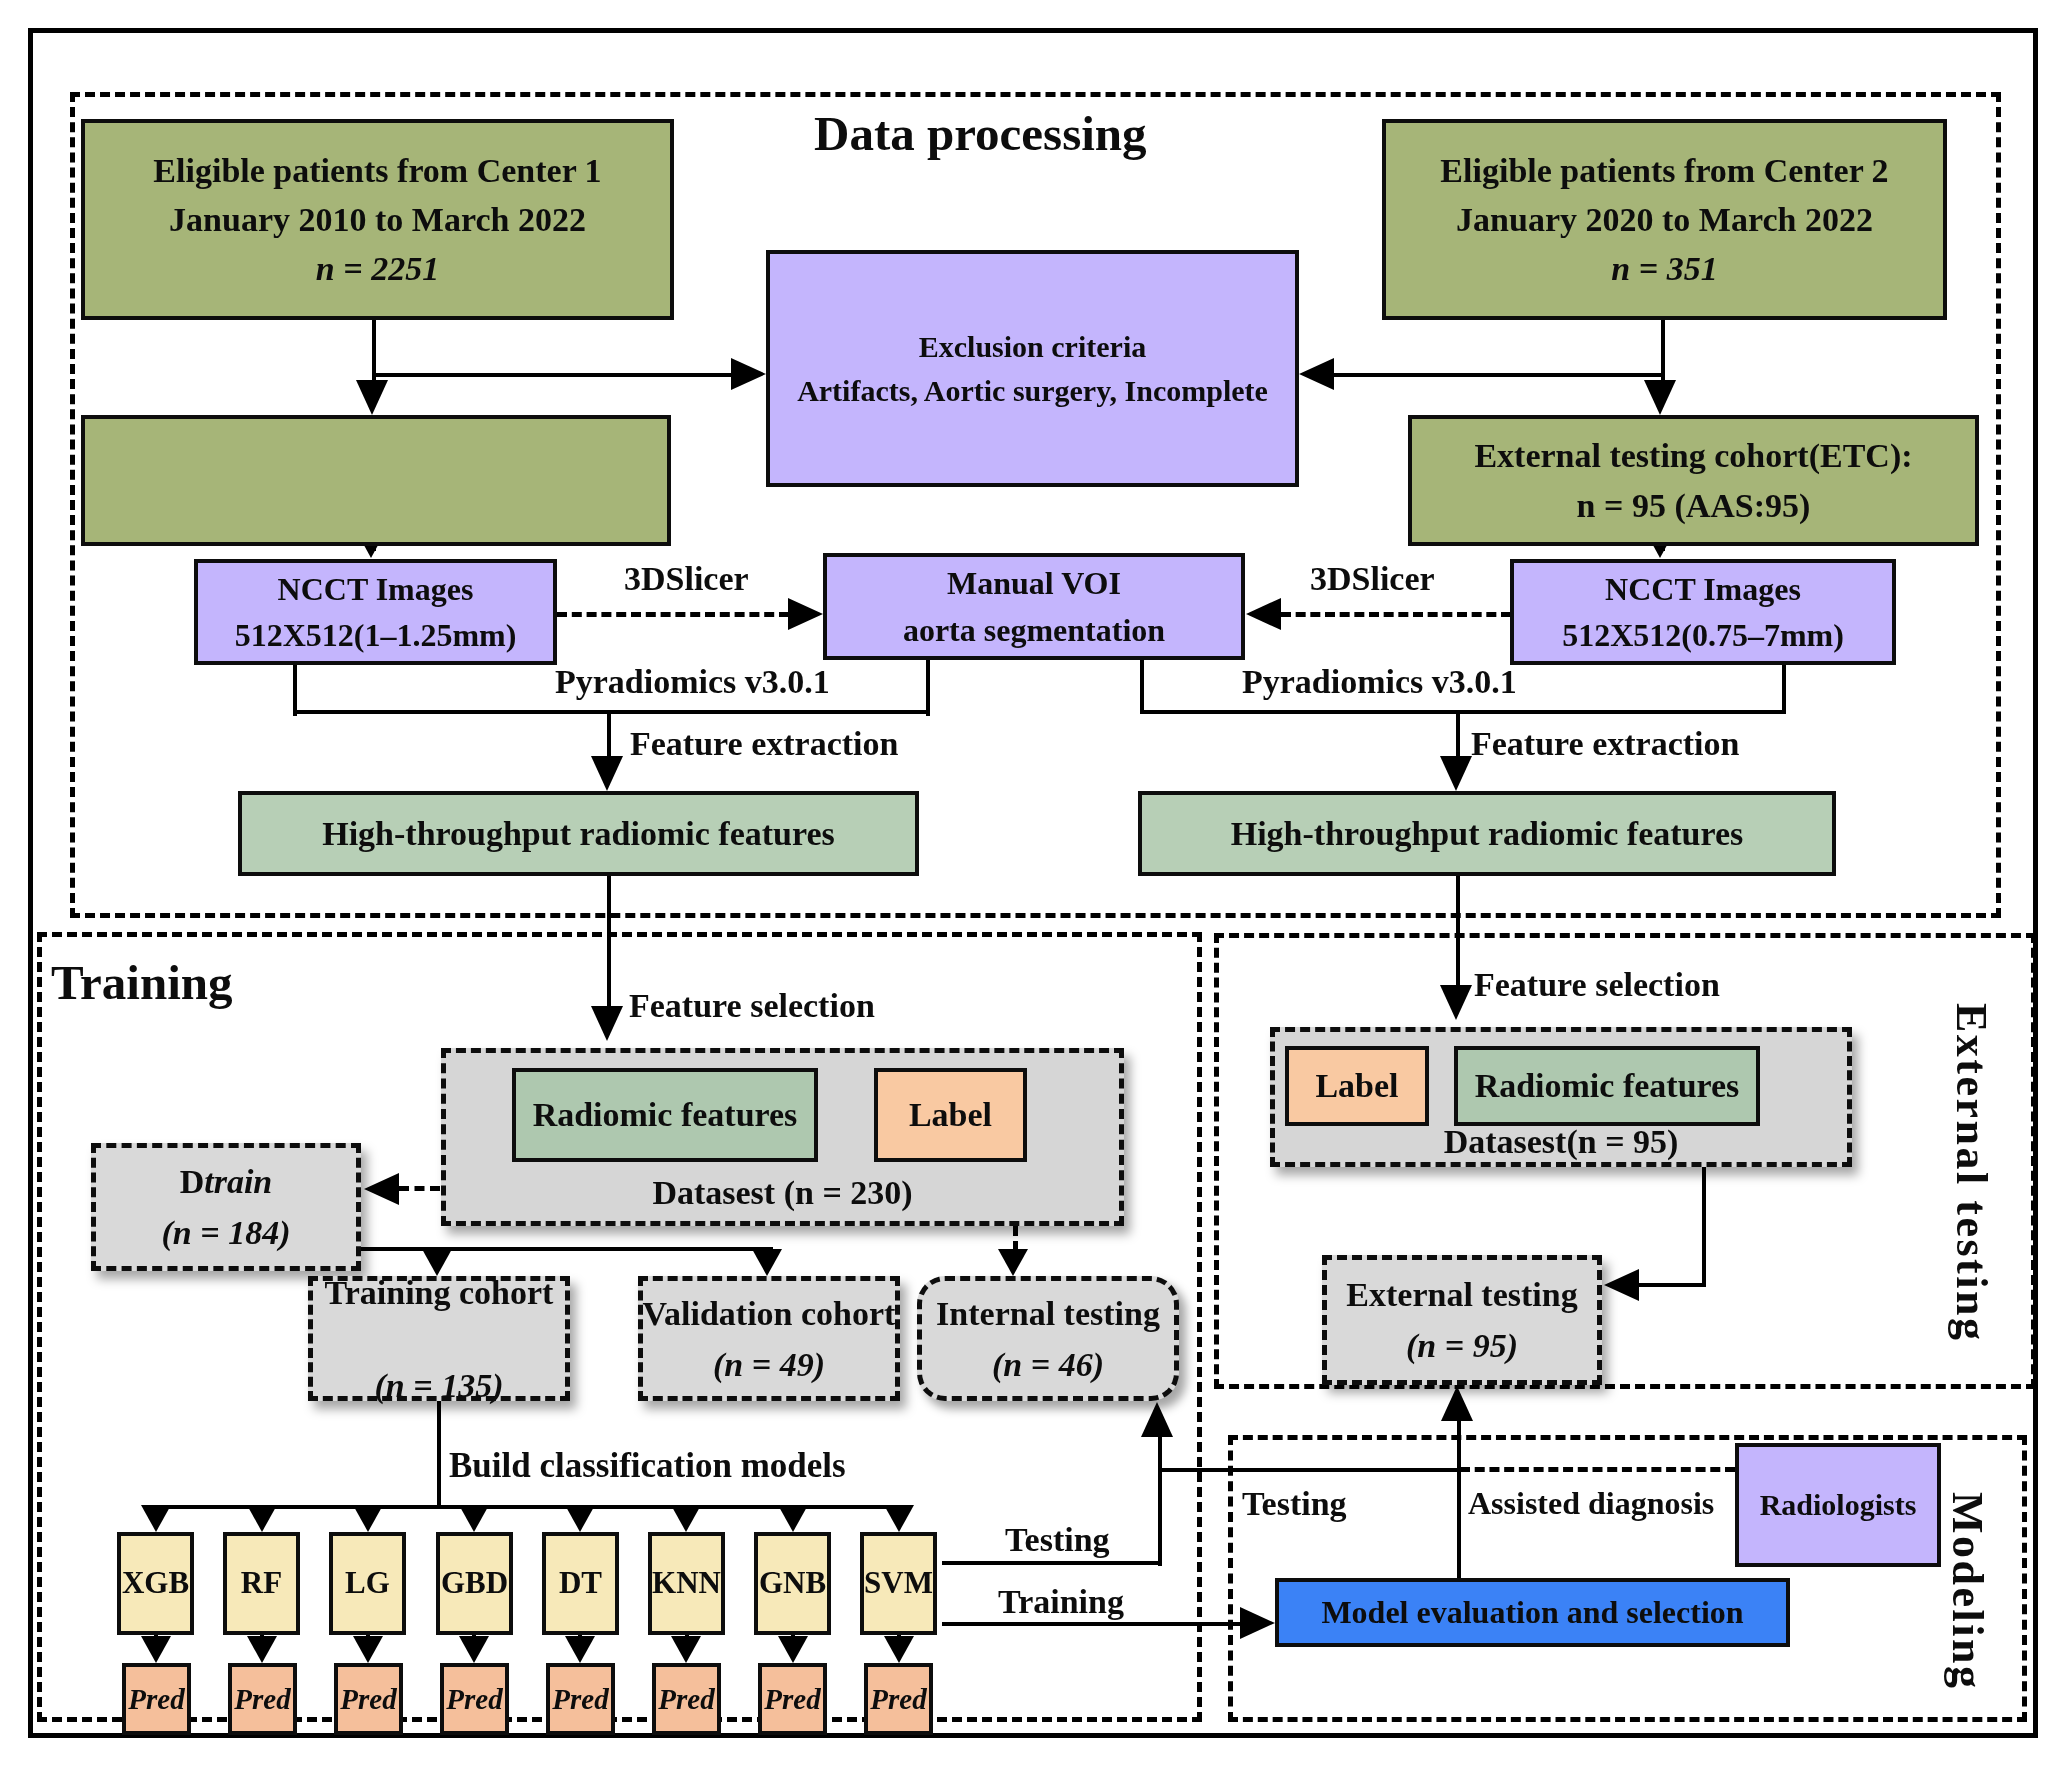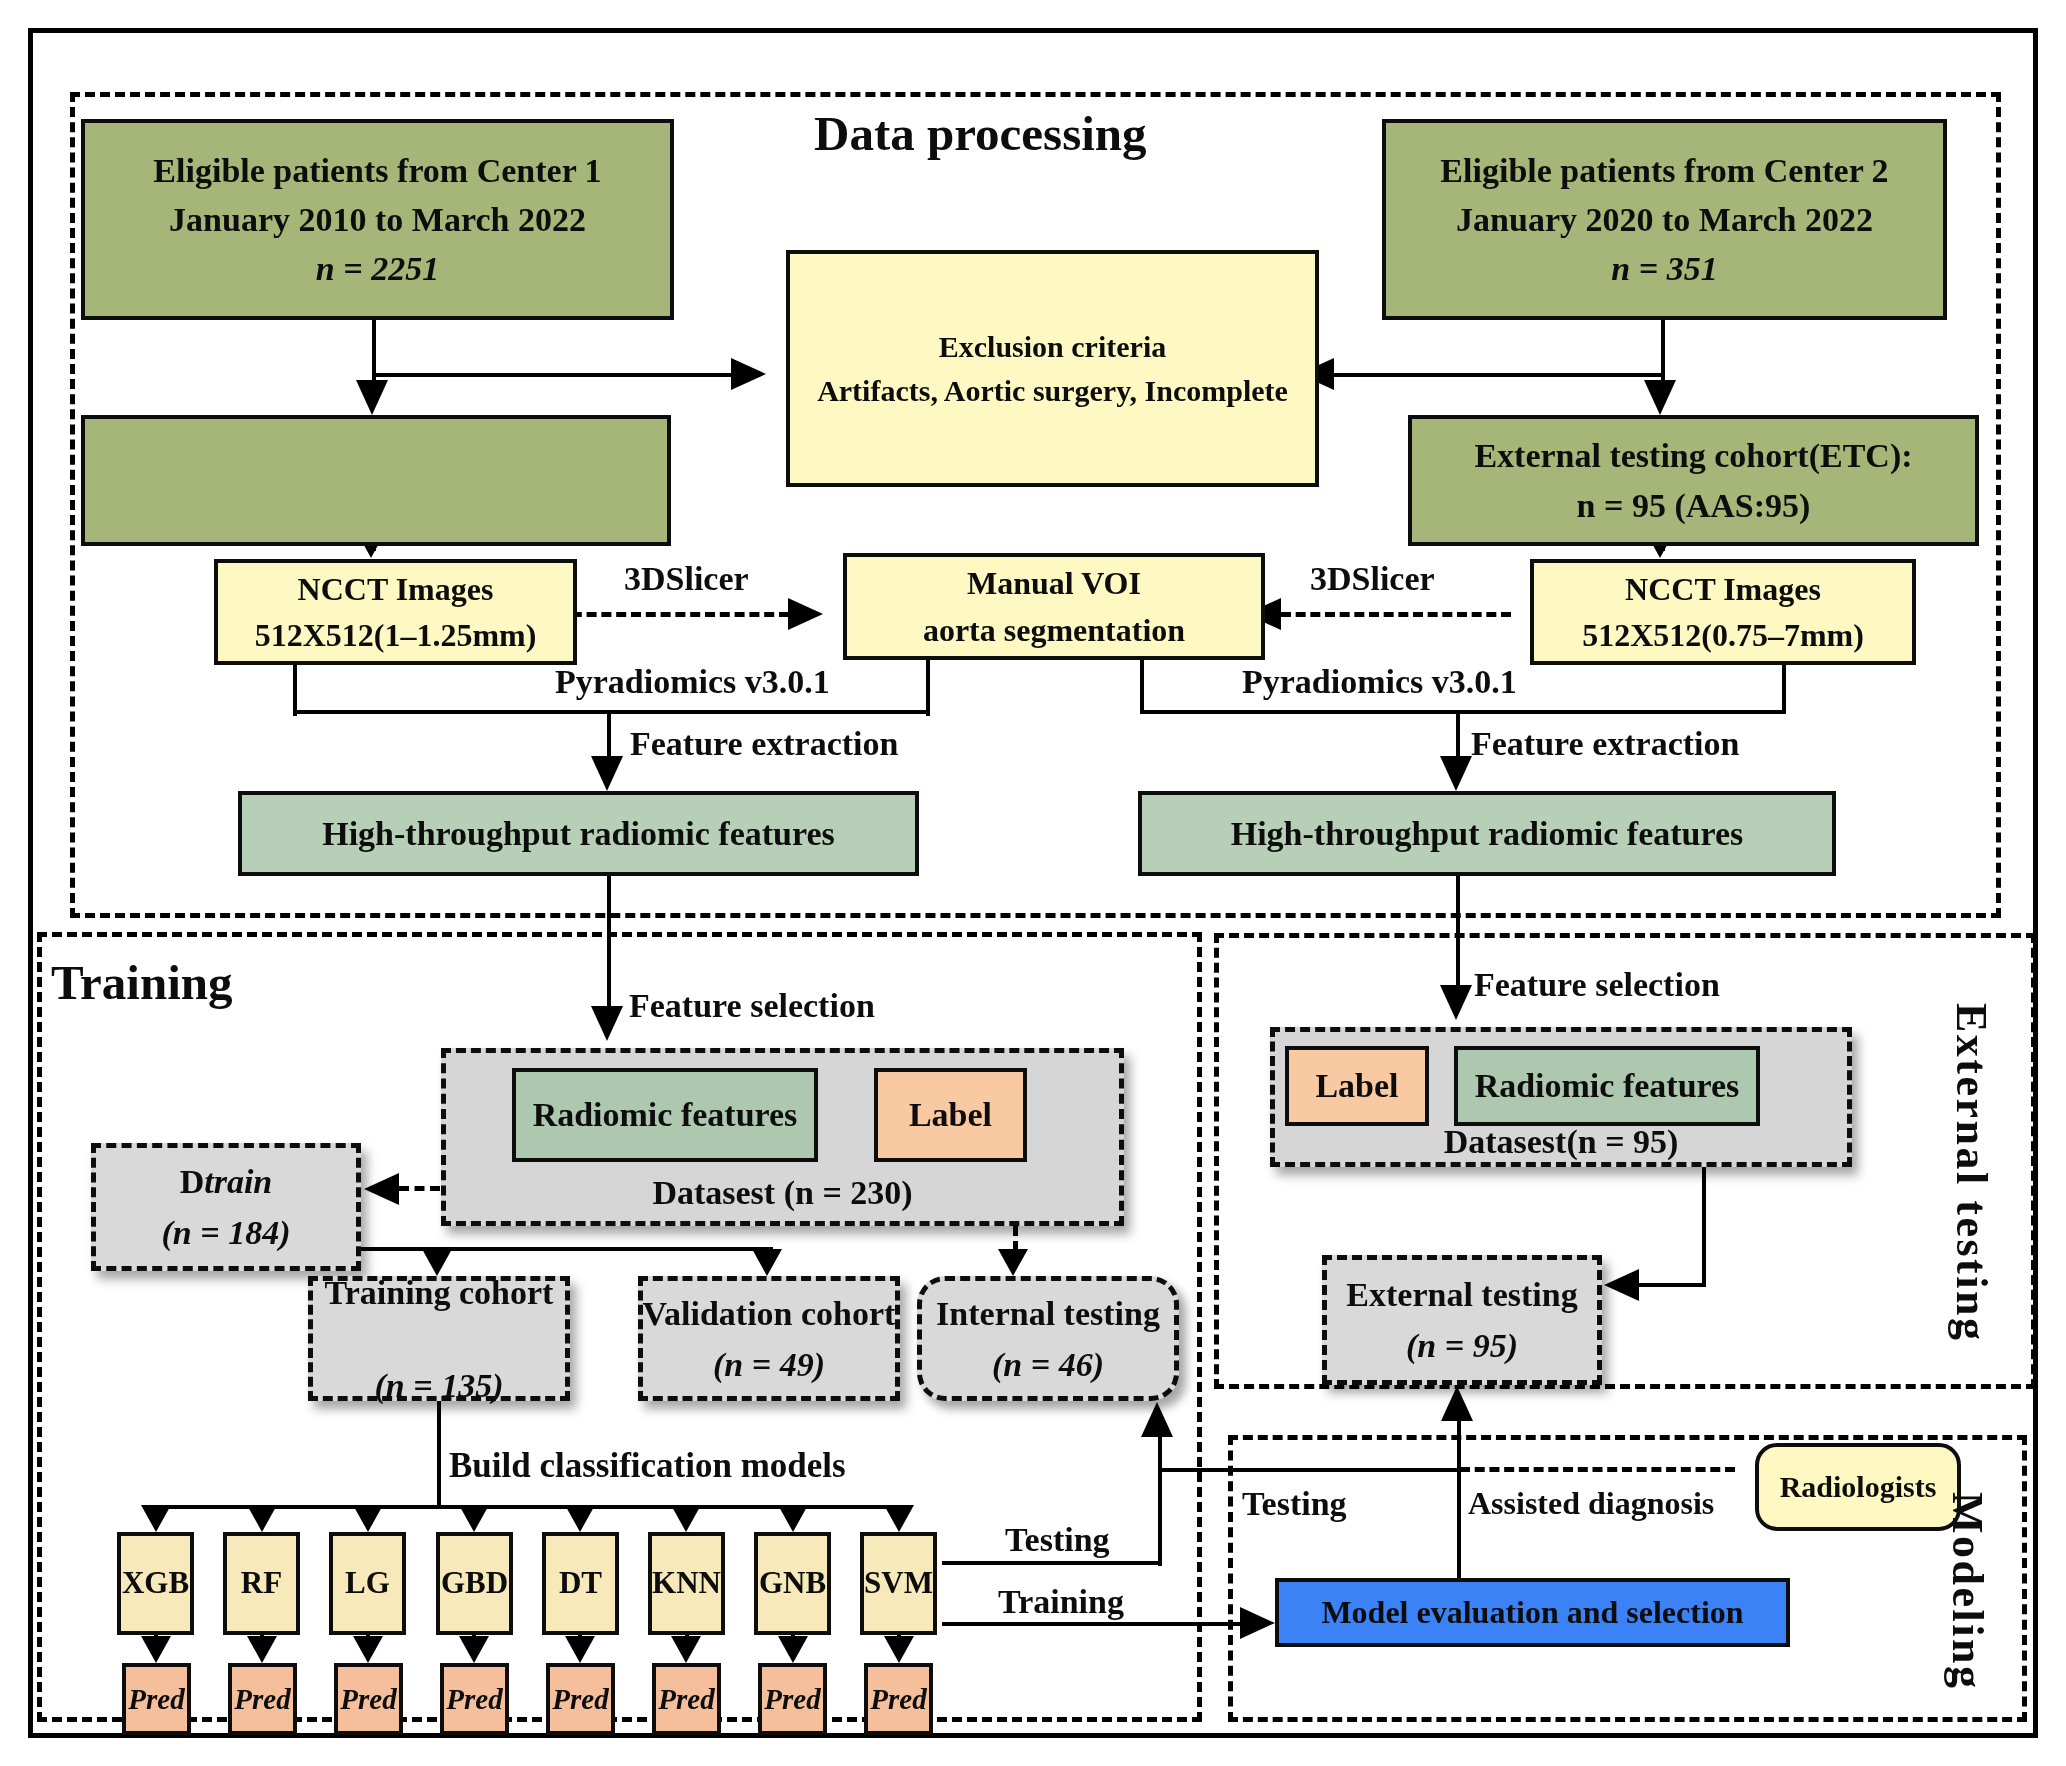--- a/index.html
+++ b/index.html
@@ -4,21 +4,21 @@
 <style>
   html,body{margin:0;padding:0;background:#fff;}
   #stage{position:relative;width:2066px;height:1767px;background:#ffffff;overflow:hidden;
          font-family:"Liberation Serif","DejaVu Serif",serif;color:#0d0d0d;}
   .panel{position:absolute;border:5px dashed #000;box-sizing:border-box;z-index:1;}
   .outer{position:absolute;border:5.6px solid #000;box-sizing:border-box;z-index:0;}
   .box{position:absolute;border:4.4px solid #0d0d0d;box-sizing:border-box;z-index:3;
        display:flex;flex-direction:column;justify-content:center;align-items:center;
        text-align:center;font-weight:bold;font-size:34px;line-height:1.45;white-space:nowrap;}
   .olive{background:#a6b578;}
-  .slate{background:#fef9c3;margin-left:20px;}
+  .slate{background:#c4b5fd;}
   .green{background:#b7cfb6;}
   .ginner{background:#aec8af;}
   .orange{background:#f9c9a2;}
   .yellow{background:#f7e9b9;}
   .tan{background:#3b82f6;}
   .predbox{background:#f5bf9b;font-style:italic;font-size:29px;}
   .grayset{position:absolute;background:#d6d6d6;border:5px dashed #0d0d0d;box-sizing:border-box;z-index:2;
            box-shadow:6.2px 7.5px 10px rgba(0,0,0,0.35);}
   .graybox{position:absolute;background:#d9d9d9;border:5px dashed #0d0d0d;box-sizing:border-box;z-index:3;
            display:flex;flex-direction:column;justify-content:center;align-items:center;text-align:center;
@@ -293,21 +293,21 @@
     <div class="it">(n = 95)</div>
   </div>
 
   <div class="vl" style="left:1457px;top:1421px;height:157px;"></div>
   <div class="arr au" style="left:1441px;top:1386px;"></div>
 
   <div class="lbl" style="left:1242px;top:1485px;">Testing</div>
   <div class="hdash" style="left:1460px;top:1467px;width:275px;"></div>
   <div class="lbl" style="left:1468px;top:1485px;font-size:32px;">Assisted diagnosis</div>
 
-  <div class="box slate" style="left:1735px;top:1443px;width:206px;height:88px;font-size:30px;border-radius:22px;">
+  <div class="box slate" style="left:1735px;top:1443px;width:206px;height:124px;font-size:30px;">
     <div>Radiologists</div>
   </div>
 
   <div class="box tan" style="left:1275px;top:1578px;width:515px;height:69px;font-size:32px;">
     <div>Model evaluation and selection</div>
   </div>
 
 </div>
 
 

